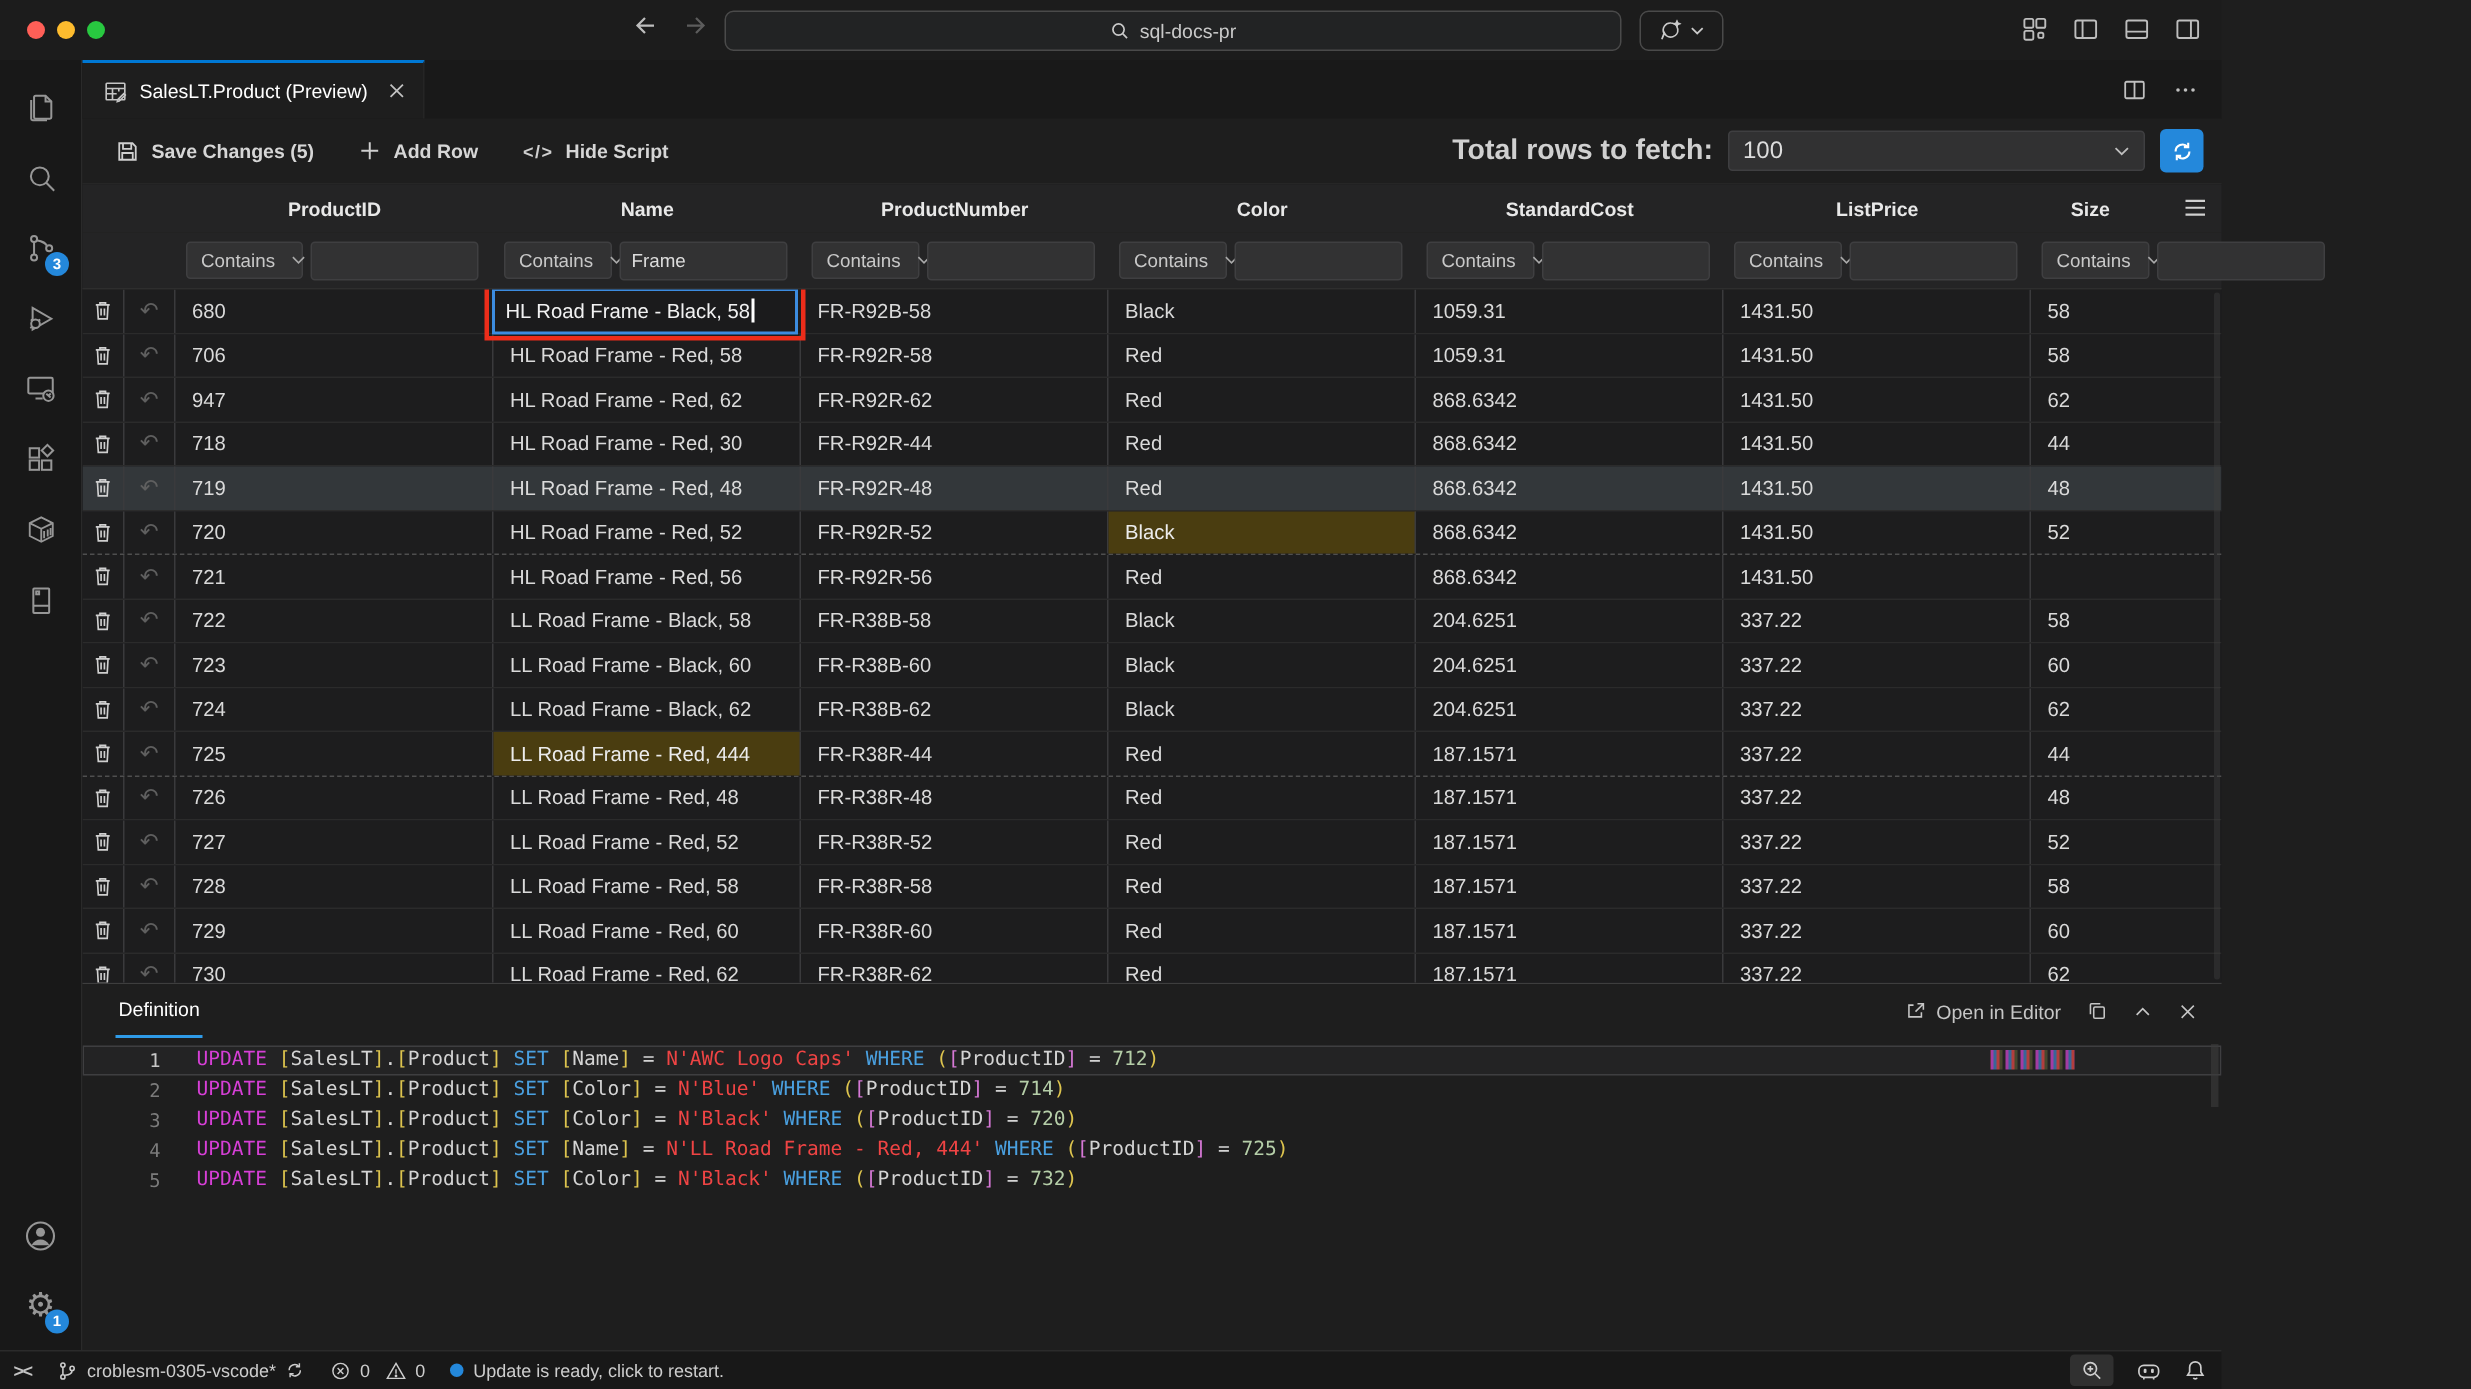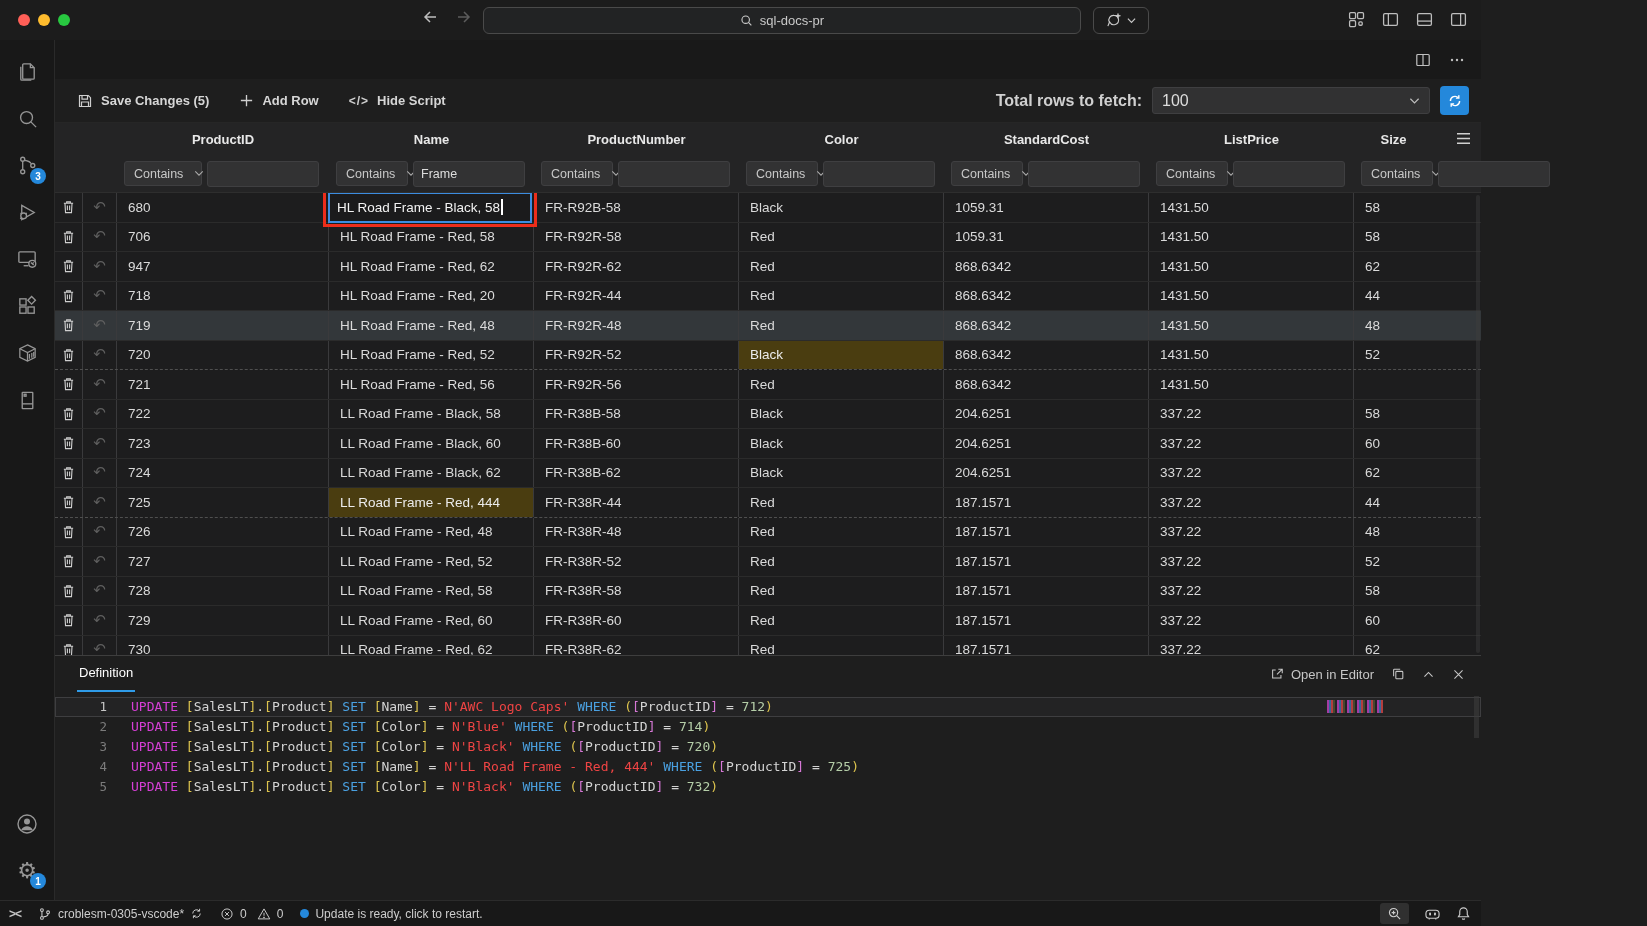--- a/index.html
+++ b/index.html
@@ -35,21 +35,21 @@
   .tab .ticon{color:#c5c5c5}
   .tab .close{color:#c0c0c0;margin-left:6px}
   .tabbar-right{margin-left:auto;display:flex;align-items:center;gap:18px;padding-right:16px;color:#c0c0c0}
 
   
   .toolbar{height:44px;display:flex;align-items:center;padding-left:22px;gap:30px;background:#1e1e1e;flex:none;border-bottom:1px solid #262626}
   .tgroup{display:flex;align-items:center;gap:8px;color:#d6d6d6;font-size:13px;font-weight:700;cursor:pointer}
   .tgroup .gi{color:#cfcfcf}
   .codeglyph{font-size:12px;font-weight:700;letter-spacing:1px;color:#cfcfcf}
   .toolbar-right{margin-left:auto;display:flex;align-items:center;gap:10px;padding-right:12px}
-  .fetchlabel{font-size:16px;color:#d0d0d0;font-weight:700}
+  .fetchlabel{font-size:19px;color:#d0d0d0;font-weight:700}
   .fetchsel{width:278px;height:27px;background:#313132;border:1px solid #3f3f41;border-radius:3px;display:flex;align-items:center;padding:0 9px;color:#ddd;font-size:16px;cursor:pointer}
   .fetchsel .chev{margin-left:auto;color:#bdbdbd}
   .refreshbtn{width:29px;height:29px;border-radius:4px;background:#2488db;display:flex;align-items:center;justify-content:center;color:#fff;cursor:pointer;border:none}
 
   
   .grid{flex:none;position:relative;background:#1d1d1e;--cols:28px 34px 212px 205px 205px 205px 205px 205px minmax(0,1fr)}
   .ghdr{display:grid;grid-template-columns:var(--cols);height:32px;background:#242425;align-items:center;font-weight:700;font-size:13px;color:#e8e8e8;position:relative}
   .gh{text-align:center;cursor:pointer}
   .gh.size{padding-right:48px}
   .burger{position:absolute;right:10px;top:9px;color:#d0d0d0;cursor:pointer}
@@ -249,20 +249,35 @@
       </div>
       <div class="ab">
         <span class="gearchar">⚙</span>
         <span class="badge">1</span>
       </div>
     </div>
 
     <div class="main">
 
       <div class="tabbar">
+        <div class="tab">
+          <span class="ticon">
+            <svg width="16" height="16" viewBox="0 0 16 16" fill="none" stroke="currentColor" stroke-width="1.1">
+                <rect x="1.8" y="2.5" width="12.4" height="11" rx="0.5"></rect>
+                <path d="M1.8 6h12.4M1.8 9.5h7M6 6v7.5M10.2 6v2"></path>
+                <path d="M9.5 13.4l4-4 1 1-4 4-1.3.3Z"></path>
+              </svg>
+          </span>
+          <span>SalesLT.Product (Preview)</span>
+          <span class="close">
+            <svg width="11" height="11" viewBox="0 0 12 12" fill="none" stroke="currentColor" stroke-width="1.3">
+                <path d="M1.5 1.5l9 9M10.5 1.5l-9 9"></path>
+              </svg>
+          </span>
+        </div>
         <div class="tabbar-right">
           <span>
             <svg width="16" height="16" viewBox="0 0 16 16" fill="none" stroke="currentColor" stroke-width="1.2">
                 <rect x="1.8" y="2.5" width="12.4" height="11" rx="1"></rect>
                 <path d="M8 2.5v11"></path>
               </svg>
           </span>
           <span>
             <svg width="16" height="16" viewBox="0 0 16 16" fill="currentColor">
                 <circle cx="3" cy="8" r="1.2"></circle>
@@ -482,21 +497,21 @@
               <div class="cell iconc">
                 <svg width="13" height="14" viewBox="0 0 14 15" fill="none" stroke="#cfcfcf" stroke-width="1.2">
                   <path d="M2 3.5h10M5 3.5V2h4v1.5M3.2 3.5 3.8 13.5h6.4l.6-10"></path>
                   <path d="M5.8 6v5M8.2 6v5"></path>
                 </svg>
               </div>
               <div class="cell iconc">
                 <span class="undoch">↶</span>
               </div>
               <div class="cell">718</div>
-              <div class="cell">HL Road Frame - Red, 20</div>
+              <div class="cell">HL Road Frame - Red, 30</div>
               <div class="cell">FR-R92R-44</div>
               <div class="cell">Red</div>
               <div class="cell">868.6342</div>
               <div class="cell">1431.50</div>
               <div class="cell last">44</div>
             </div>
             <div class="grow sel">
               <div class="cell iconc">
                 <svg width="13" height="14" viewBox="0 0 14 15" fill="none" stroke="#cfcfcf" stroke-width="1.2">
                   <path d="M2 3.5h10M5 3.5V2h4v1.5M3.2 3.5 3.8 13.5h6.4l.6-10"></path>

